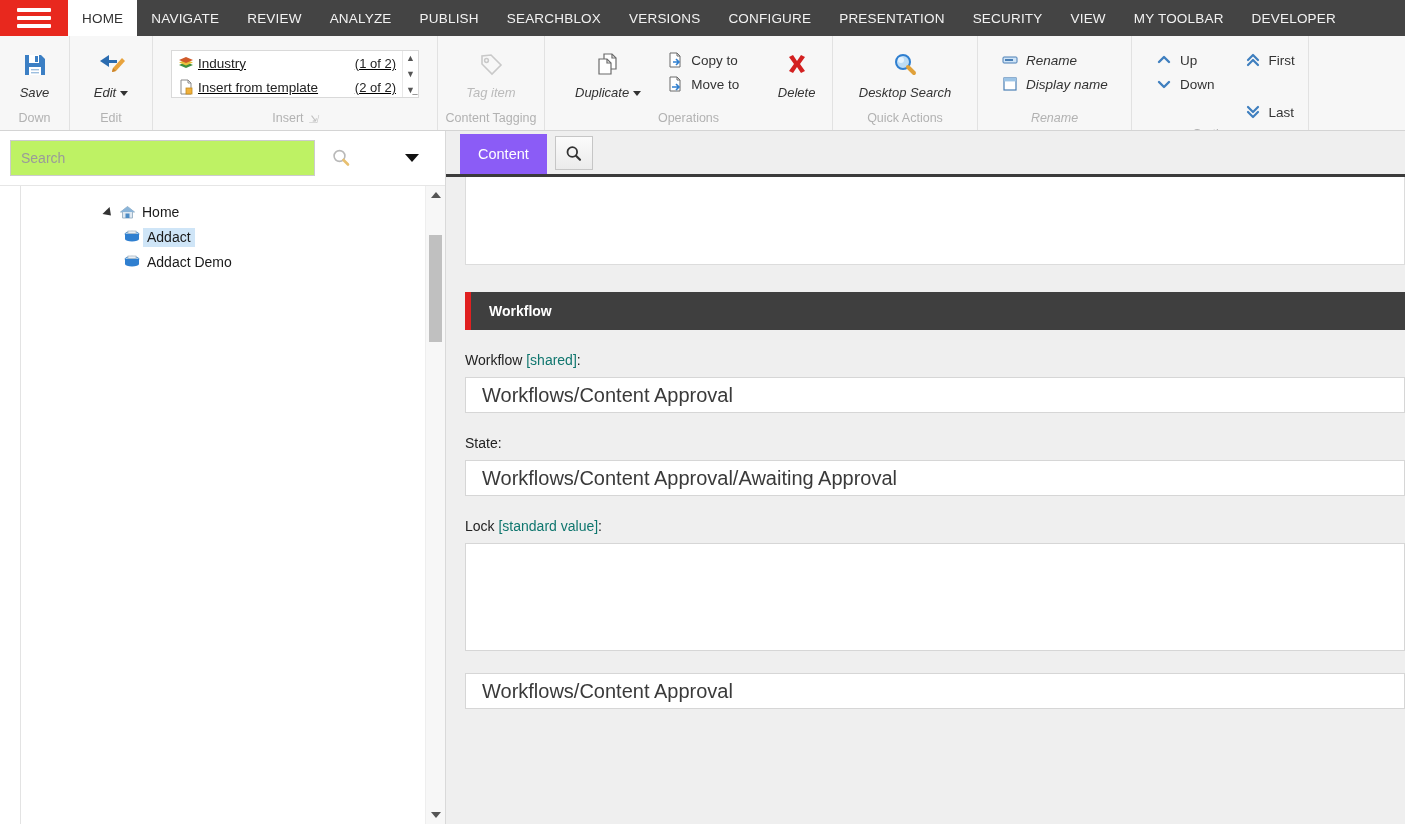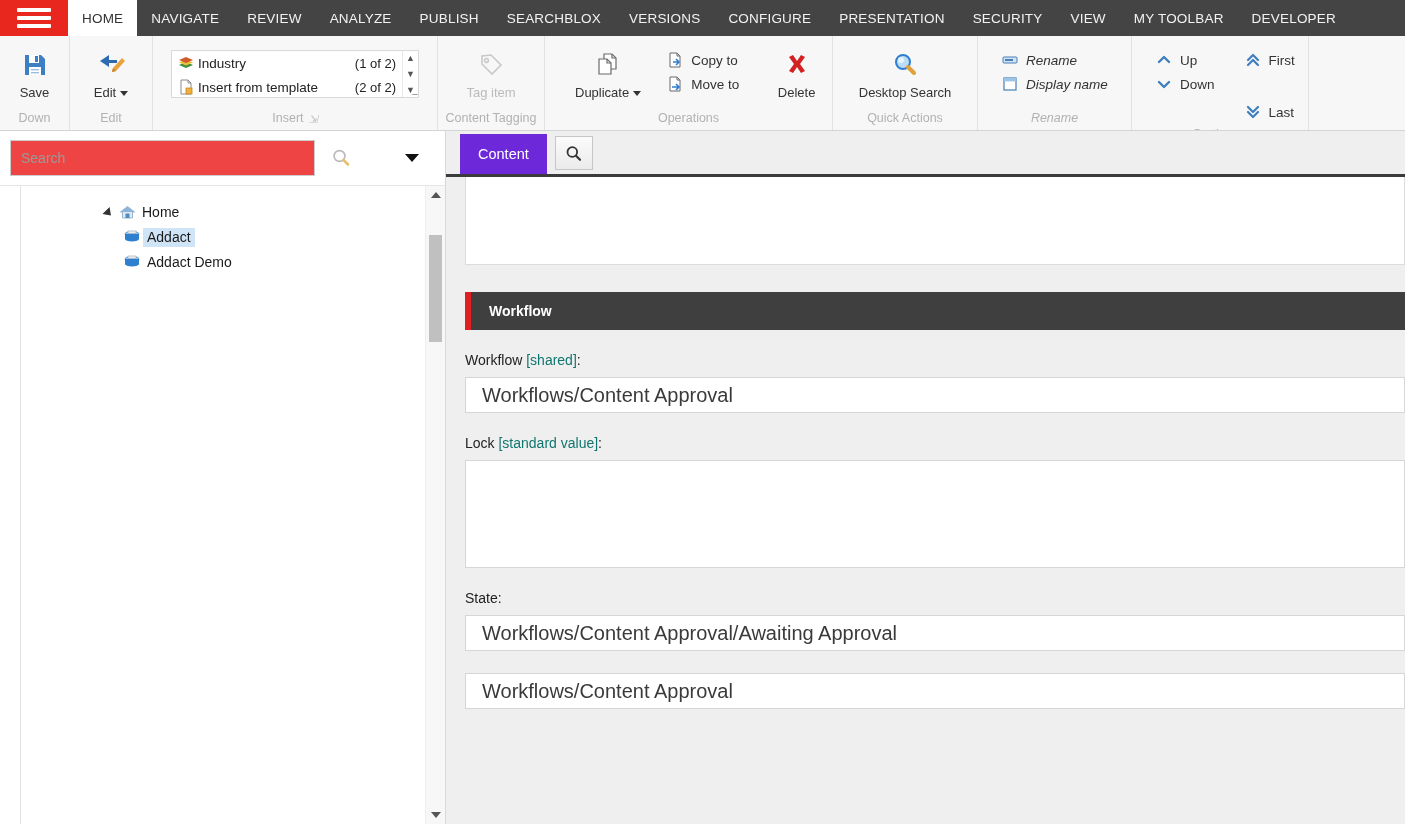--- a/index.html
+++ b/index.html
@@ -103,20 +103,21 @@
     align-items: center;
     cursor: pointer;
     padding-top: 4px;
   }
   .bigbtn .ico { height: 34px; display: flex; align-items: center; justify-content: center; }
   .bigbtn .lbl {
     font-size: 13px;
     color: #333;
     margin-top: 3px;
     white-space: nowrap;
+    font-style: italic;
   }
   .bigbtn.disabled .lbl { color: #bbbbbb; }
   .caret {
     display: inline-block;
     width: 0; height: 0;
     border-left: 4px solid transparent;
     border-right: 4px solid transparent;
     border-top: 5px solid #333;
     margin-left: 4px;
     vertical-align: middle;
@@ -142,21 +143,21 @@
 
   
   .gallery {
     border: 1px solid #d9d9d9;
     background: #fff;
     width: 248px;
     height: 48px;
     display: flex;
     margin-top: 6px;
   }
-  .gallery .rows { flex: 1; }
+  .gallery .rows { flex: 1; text-decoration: underline; }
   .gallery .grow {
     display: flex;
     align-items: center;
     height: 24px;
     padding: 0 4px 0 6px;
     font-size: 13.5px;
     color: #222;
     cursor: pointer;
   }
   .gallery .grow .gi { width: 20px; display: flex; align-items: center; }
@@ -194,21 +195,21 @@
   }
   .searchbar input {
     width: 305px;
     height: 36px;
     border: 1px solid #cccccc;
     padding: 0 10px;
     font-size: 14px;
     color: #333;
     font-family: "Liberation Sans", sans-serif;
     outline: none;
-    background: #ef4444;
+    background: #bef264;
   }
   .searchbar input::placeholder { color: #9a9a9a; }
   .searchbar .sicon { margin-left: 16px; cursor: pointer; display: flex; }
   .searchbar .dcaret {
     margin-left: 54px;
     width: 0; height: 0;
     border-left: 7px solid transparent;
     border-right: 7px solid transparent;
     border-top: 8px solid #111;
     cursor: pointer;
@@ -298,21 +299,21 @@
   }
   .ctabbar {
     height: 46px;
     background: #efefef;
     display: flex;
     align-items: flex-end;
     padding-left: 14px;
     border-bottom: 3px solid #3b3b3b;
   }
   .ctab {
-    background: #6d28d9;
+    background: #8b5cf6;
     color: #ffffff;
     font-size: 14.5px;
     padding: 0 18px;
     height: 40px;
     display: flex;
     align-items: center;
     cursor: pointer;
   }
   .ctab-search {
     margin-left: 8px;
@@ -744,30 +745,30 @@
       </div>
 
       <div class="fieldgroup">
 
         <div class="field">
           <div class="flabel"><span>Workflow</span> <span class="meta">[shared]</span>:</div>
           <div class="fvalue">Workflows/Content Approval</div>
         </div>
 
         <div class="field">
+          <div class="flabel"><span>State</span><span class="meta"></span>:</div>
+          <div class="fvalue">Workflows/Content Approval/Awaiting Approval</div>
+        </div>
+
+        <div class="field">
           <div class="flabel"><span>Lock</span> <span class="meta">[standard value]</span>:</div>
           <div class="fvalue tall"></div>
         </div>
 
         <div class="field">
-          <div class="flabel"><span>State</span><span class="meta"></span>:</div>
-          <div class="fvalue">Workflows/Content Approval/Awaiting Approval</div>
-        </div>
-
-        <div class="field">
           <div class="fvalue">Workflows/Content Approval</div>
         </div>
 
         <div class="spacer20"></div>
       </div>
     </div>
   </div>
 </div>
 
 </body></html>

